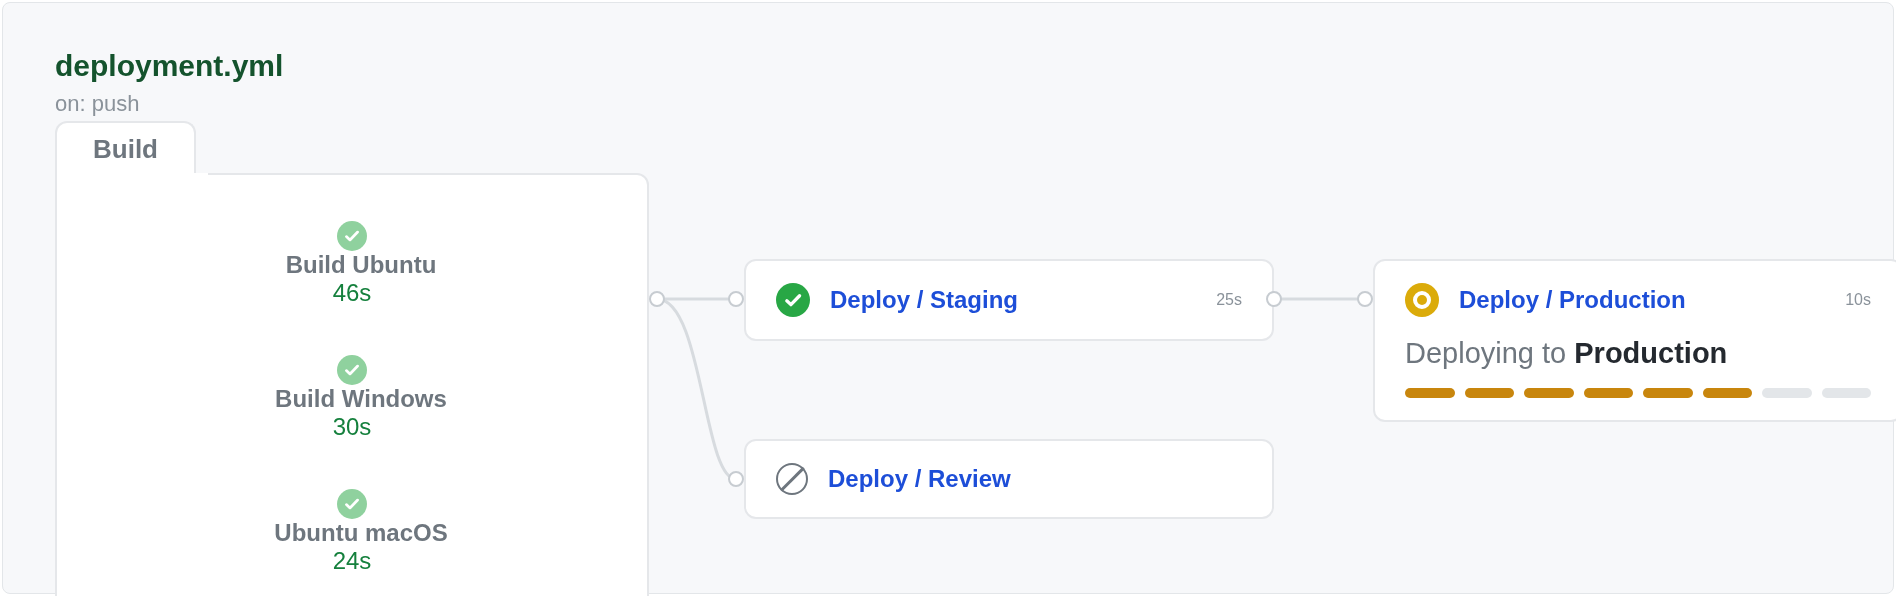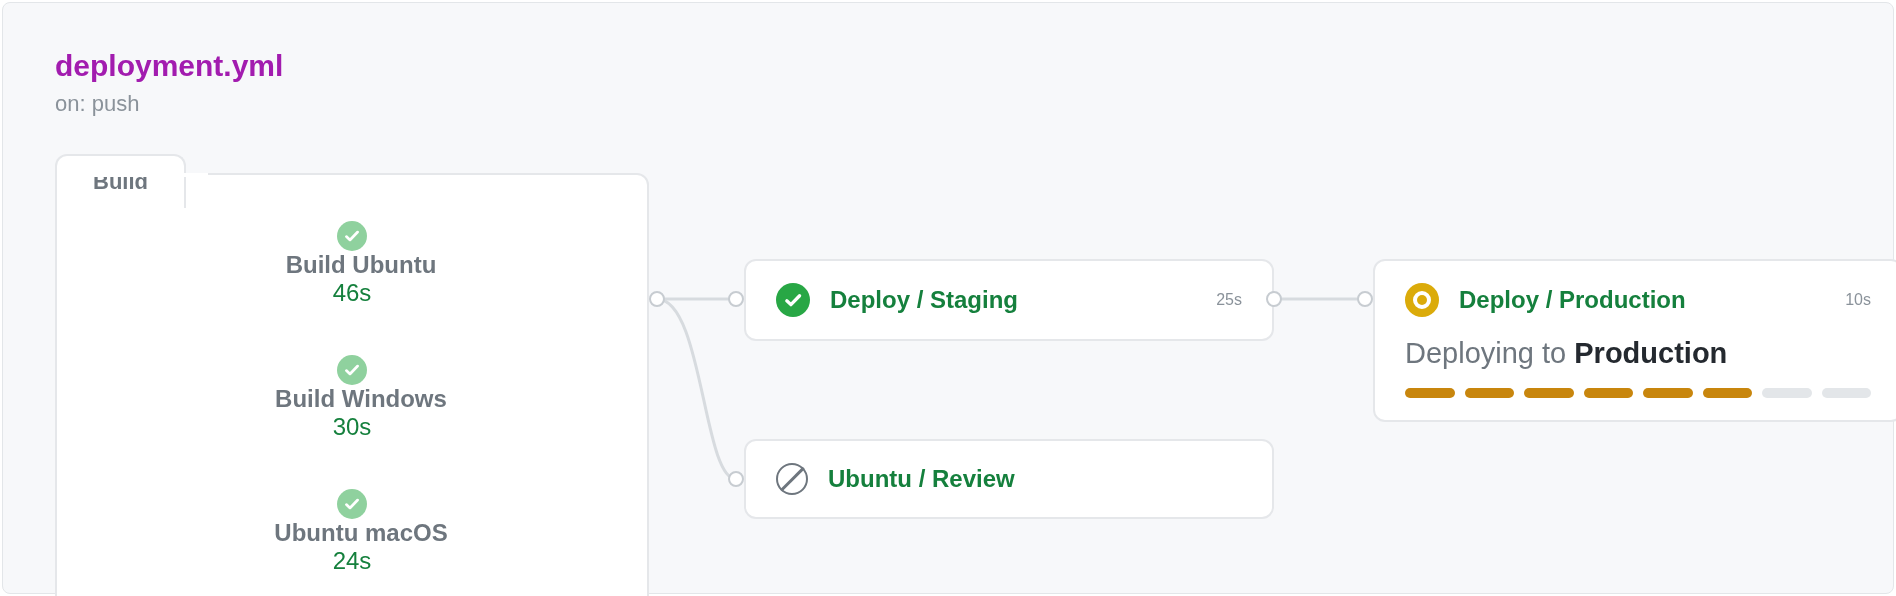--- a/index.html
+++ b/index.html
@@ -16,21 +16,21 @@
     width: 1892px; height: 592px;
     background: #f7f8fa;
     border: 1px solid #e3e6e9;
     border-radius: 8px;
   }
   .title {
     position: absolute;
     left: 52px; top: 46px;
     font-size: 30px;
     font-weight: 600;
-    color: #a21caf;
+    color: #14532d;
   }
   .subtitle {
     position: absolute;
     left: 52px; top: 88px;
     font-size: 22px;
     color: #8a929a;
     text-align: center;
   }
 
   
@@ -48,26 +48,25 @@
     left: 52px; top: 170px;
     height: 54px;
     padding: 0 36px;
     display: flex;
     align-items: center;
     background: #ffffff;
     border: 2px solid #e5e7ea;
     border-bottom: none;
     border-top-left-radius: 12px;
     border-top-right-radius: 12px;
-    font-size: 22px;
+    font-size: 26px;
     font-weight: 600;
     color: #6e767e;
     transform: translateY(-52px);
     z-index: 2;
-    margin-top: 33px;
   }
   .build-tab-cover {
     position: absolute;
     left: 54px; top: 170px;
     width: 151px; height: 4px;
     background: #ffffff;
     z-index: 3;
   }
   .build-rows { padding: 22px 0 26px 0; }
   .build-row {
@@ -115,21 +114,21 @@
     border: 2px solid #e5e7ea;
     border-radius: 12px;
     padding: 22px 30px;
   }
   .job-row { display:flex; align-items:center; }
   .job-title {
     flex:1;
     margin-left: 20px;
     font-size: 24px;
     font-weight: 700;
-    color: #15803d;
+    color: #1d4ed8;
   }
   .job-dur { font-size: 16px; color: #8a929a; }
   .job-sub {
     margin-top: 20px;
     font-size: 29px;
     color: #6e767e;
   }
   .job-sub b { color:#24292f; font-weight:700; }
 
   
@@ -227,21 +226,21 @@
           </svg>
       </span>
       <span class="job-title">Deploy / Staging</span>
       <span class="job-dur">25s</span>
     </div>
   </div>
 
   <div class="job-card" style="left:741px; top:436px;">
     <div class="job-row">
       <span class="ic ic-skip"></span>
-      <span class="job-title">Ubuntu / Review</span>
+      <span class="job-title">Deploy / Review</span>
     </div>
   </div>
 
   <div class="job-card" style="left:1370px; top:256px;">
     <div class="job-row">
       <span class="ic ic-run"></span>
       <span class="job-title">Deploy / Production</span>
       <span class="job-dur">10s</span>
     </div>
     <div class="job-sub">

